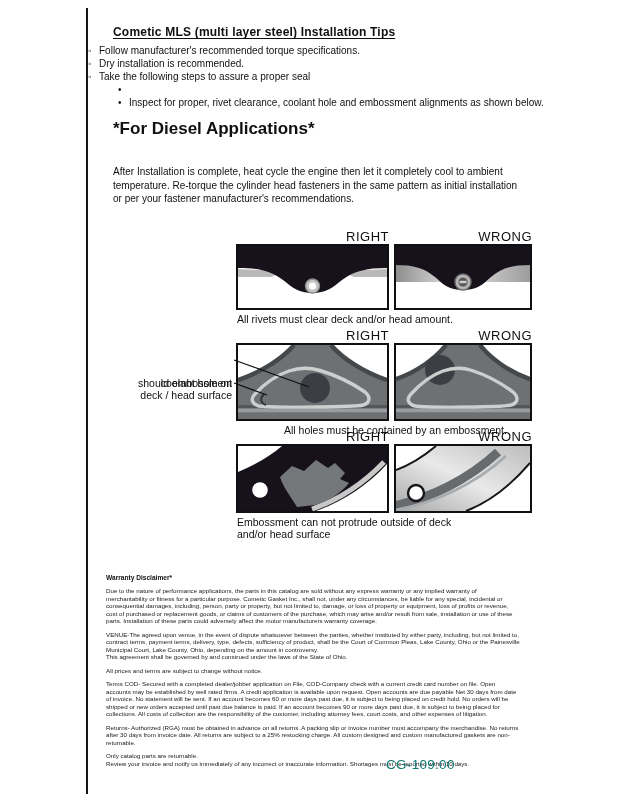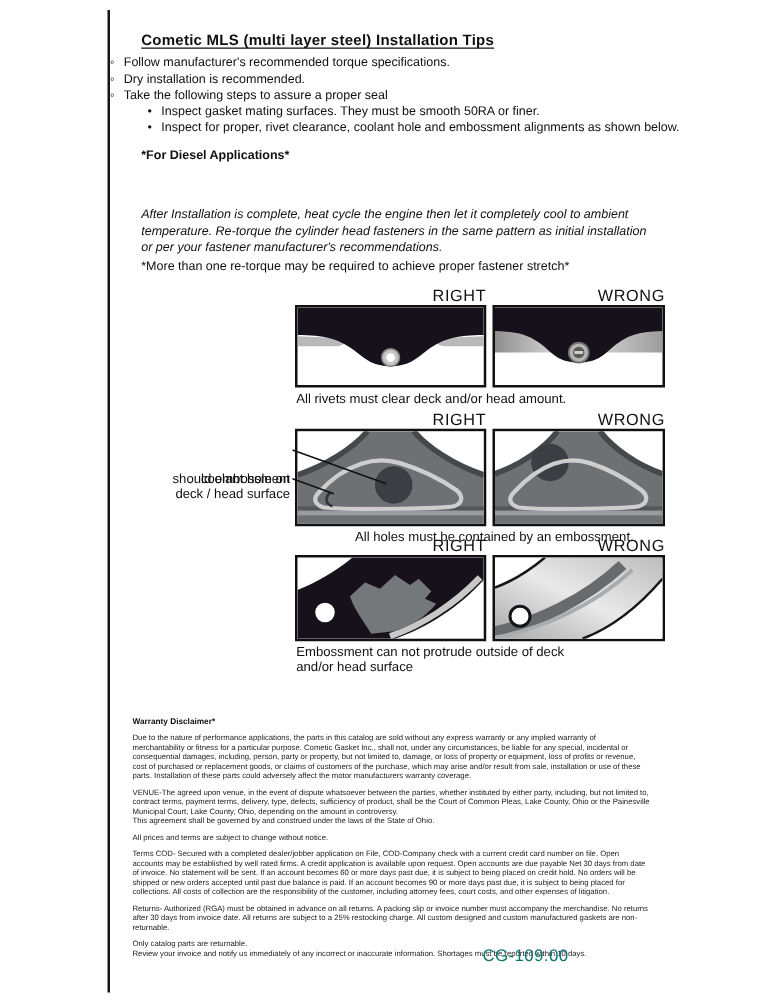--- a/index.html
+++ b/index.html
@@ -6,24 +6,24 @@
   #page{position:relative;width:618px;height:800px;background:#ffffff;overflow:hidden;
         font-family:"Liberation Sans", sans-serif;color:#101010;}
   .abs{position:absolute;}
   .edge-line{left:86px;top:8px;width:1.5px;height:786px;background:#161616;}
   .title{left:113px;top:25px;font-size:12px;font-weight:bold;letter-spacing:.2px;
          text-decoration:underline;text-underline-offset:2px;text-decoration-thickness:1.4px;}
   .bullets{left:88px;top:44px;font-size:10px;line-height:13px;}
   .b-row{display:flex;}
   .b-marker{width:11px;flex:0 0 11px;}
   .sub{margin-left:30px;}
-  .diesel-heading{left:113px;top:119px;font-size:10px;font-weight:bold;}
+  .diesel-heading{left:113px;top:119px;font-size:17px;font-weight:bold;}
   .para{font-size:10px;line-height:13.5px;white-space:pre-line;width:460px;}
   .p1{left:113px;top:135px;}
-  .p2{left:113px;top:165px;font-style:italic;}
+  .p2{left:113px;top:165px;}
   .note{left:113px;top:208px;font-size:10px;}
   .rw-label{font-size:13px;font-weight:500;text-align:right;letter-spacing:.5px;}
   .dbox{border:2px solid #101010;box-sizing:border-box;background:#fff;}
   .dbox svg{display:block;width:100%;height:100%;}
   .caption{font-size:10.5px;line-height:12px;white-space:pre-line;}
   .side-label{font-size:10.5px;line-height:12px;text-align:right;white-space:pre-line;}
   .warranty{left:106px;top:574px;width:414px;}
   .w-head{font-size:6.6px;font-weight:bold;margin-bottom:6px;}
   .w-para{font-size:6.2px;line-height:7.5px;margin-bottom:6px;white-space:pre-line;color:#191919;}
   .footer-code{left:386px;top:757px;font-size:13.5px;color:#0f766e;letter-spacing:.3px;}
@@ -46,33 +46,31 @@
     <div class="b-row">
       <span class="b-marker">◦</span>
       <span>Dry installation is recommended.</span>
     </div>
     <div class="b-row">
       <span class="b-marker">◦</span>
       <span>Take the following steps to assure a proper seal</span>
     </div>
     <div class="b-row sub">
       <span class="b-marker">•</span>
-      <span>Inspect gasket mating surfaces.  They must be smooth 50RA or finer.</span>
     </div>
     <div class="b-row sub">
       <span class="b-marker">•</span>
       <span>Inspect for proper, rivet clearance, coolant hole and embossment alignments as shown below.</span>
     </div>
   </div>
 
   <div class="abs diesel-heading">*For Diesel Applications*</div>
   <div class="abs para p2">After Installation is complete, heat cycle the engine then let it completely cool to ambient
 temperature. Re-torque the cylinder head fasteners in the same pattern as initial installation
 or per your fastener manufacturer's recommendations.</div>
-  <div class="abs note">*More than one re-torque may be required to achieve proper fastener stretch*</div>
 
   <div class="abs rw-label" style="left:236px;top:229px;width:153px;">RIGHT</div>
   <div class="abs rw-label" style="left:394px;top:229px;width:138px;">WRONG</div>
 
   <div class="abs dbox" style="left:236px;top:244px;width:153px;height:66px;">
     <svg viewBox="0 0 149 62" preserveAspectRatio="none">
       <path fill="#b9b9b9" d="M0,23 L47,25 L33,31 L0,31 Z"></path>
       <path fill="#b9b9b9" d="M149,23 L102,25 L116,31 L149,31 Z"></path>
       <path fill="#17111b" d="M0,0 H149 V22 C128,22 116,25 104,34 C94,42 88,47 74.5,47 C61,47 55,42 45,34 C33,25 21,22 0,22 Z"></path>
       <circle cx="74.5" cy="40" r="7" fill="#c6c6c6" stroke="#8b8b8b" stroke-width="1.4"></circle>

